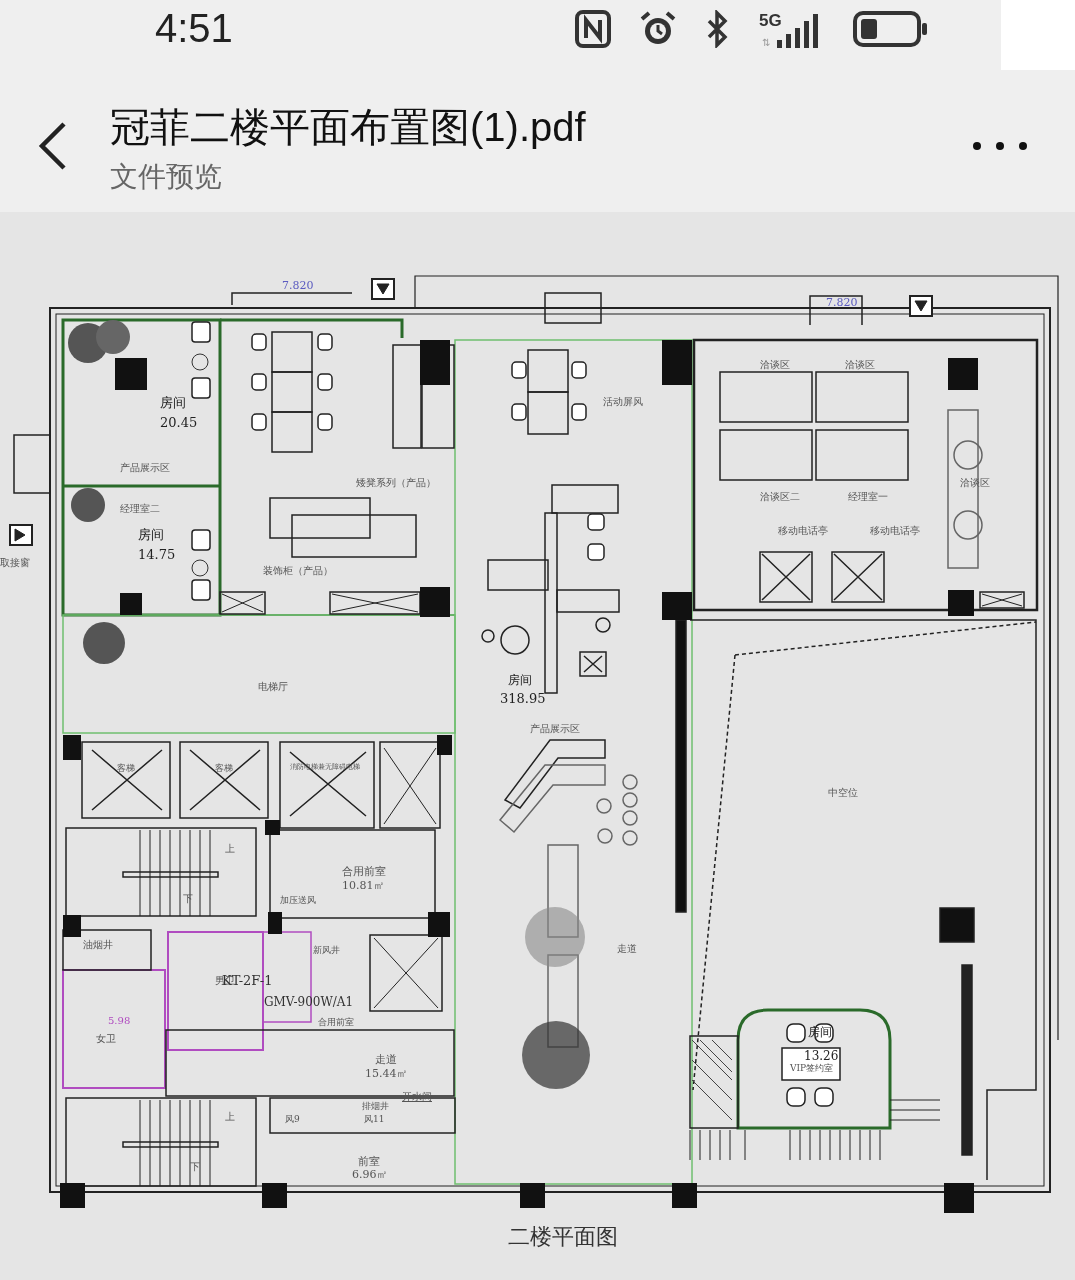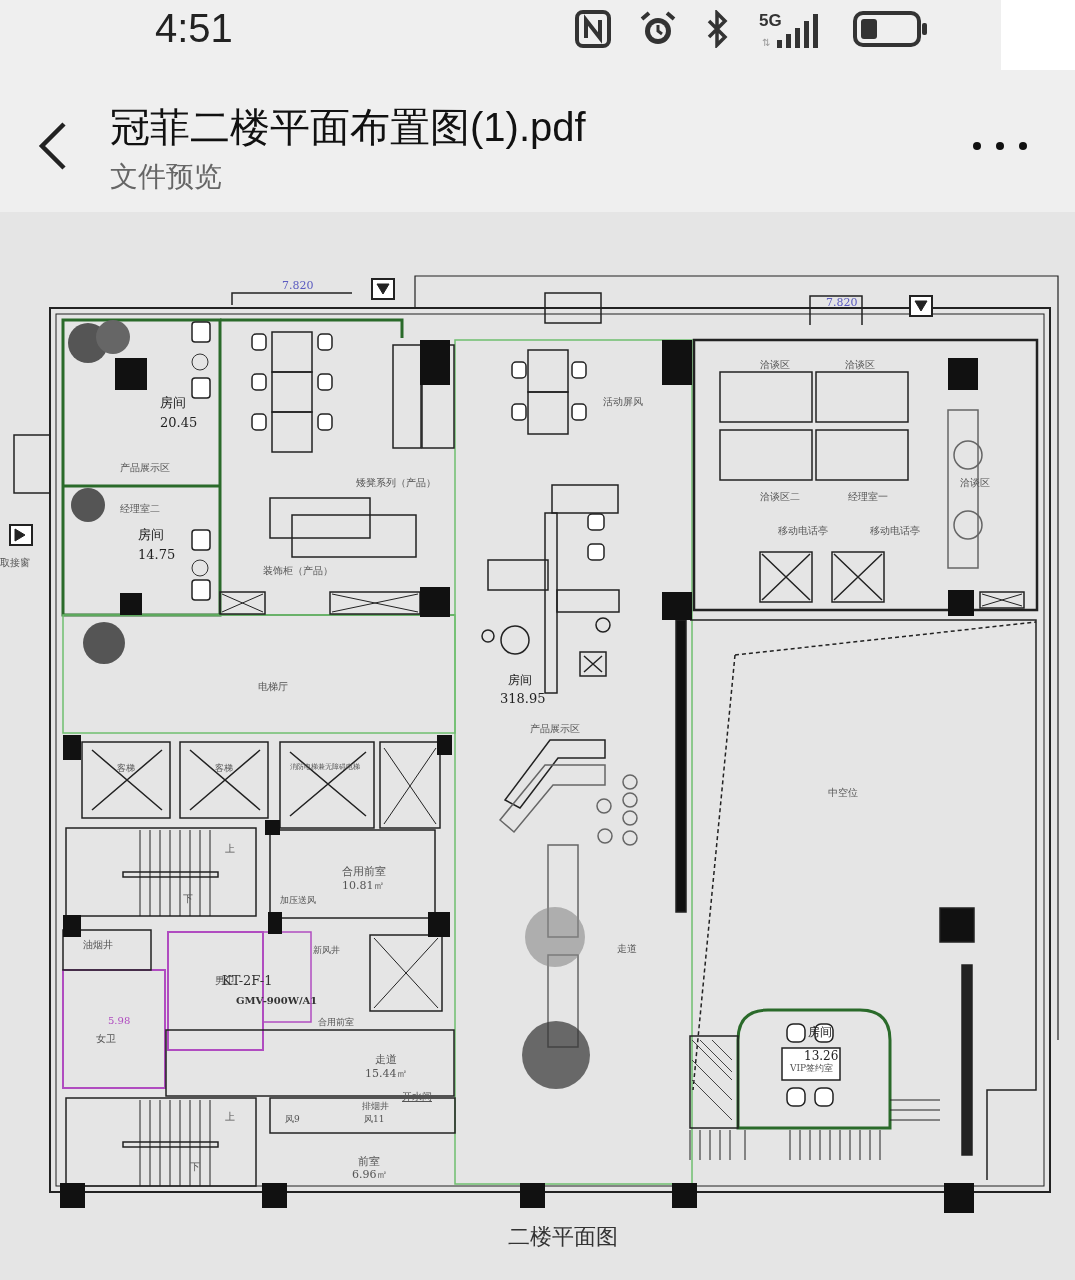--- a/index.html
+++ b/index.html
@@ -299,21 +299,21 @@
   <div class="lbl" style="left:342px;top:654px;font-size:11px;">合用前室</div>
   <div class="lbl" style="left:342px;top:668px;font-size:11px;">10.81㎡</div>
   <div class="lbl" style="left:280px;top:684px;font-size:9px;">加压送风</div>
   <div class="lbl" style="left:225px;top:632px;font-size:10px;">上</div>
   <div class="lbl" style="left:183px;top:682px;font-size:10px;">下</div>
 
   <div class="lbl" style="left:83px;top:728px;font-size:10px;">油烟井</div>
   <div class="lbl" style="left:313px;top:734px;font-size:9px;">新风井</div>
   <div class="lbl" style="left:215px;top:764px;font-size:10px;">男卫</div>
   <div class="lbl" style="left:222px;top:762px;font-size:13px;color:#333;">KT-2F-1</div>
-  <div class="lbl" style="left:236px;top:784px;font-size:10px;color:#333;font-weight:bold;">GMV-900W/A1</div>
+  <div class="lbl" style="left:264px;top:784px;font-size:12px;color:#333;">GMV-900W/A1</div>
   <div class="lbl mag" style="left:108px;top:804px;font-size:10px;">5.98</div>
   <div class="lbl" style="left:96px;top:822px;font-size:10px;">女卫</div>
   <div class="lbl" style="left:318px;top:806px;font-size:9px;">合用前室</div>
 
   <div class="lbl" style="left:375px;top:842px;font-size:11px;">走道</div>
   <div class="lbl" style="left:365px;top:856px;font-size:11px;">15.44㎡</div>
   <div class="lbl" style="left:402px;top:880px;font-size:10px;text-decoration:underline;">开水间</div>
   <div class="lbl" style="left:285px;top:903px;font-size:9px;">风9</div>
   <div class="lbl" style="left:362px;top:890px;font-size:9px;">排烟井</div>
   <div class="lbl" style="left:364px;top:903px;font-size:9px;">风11</div>

